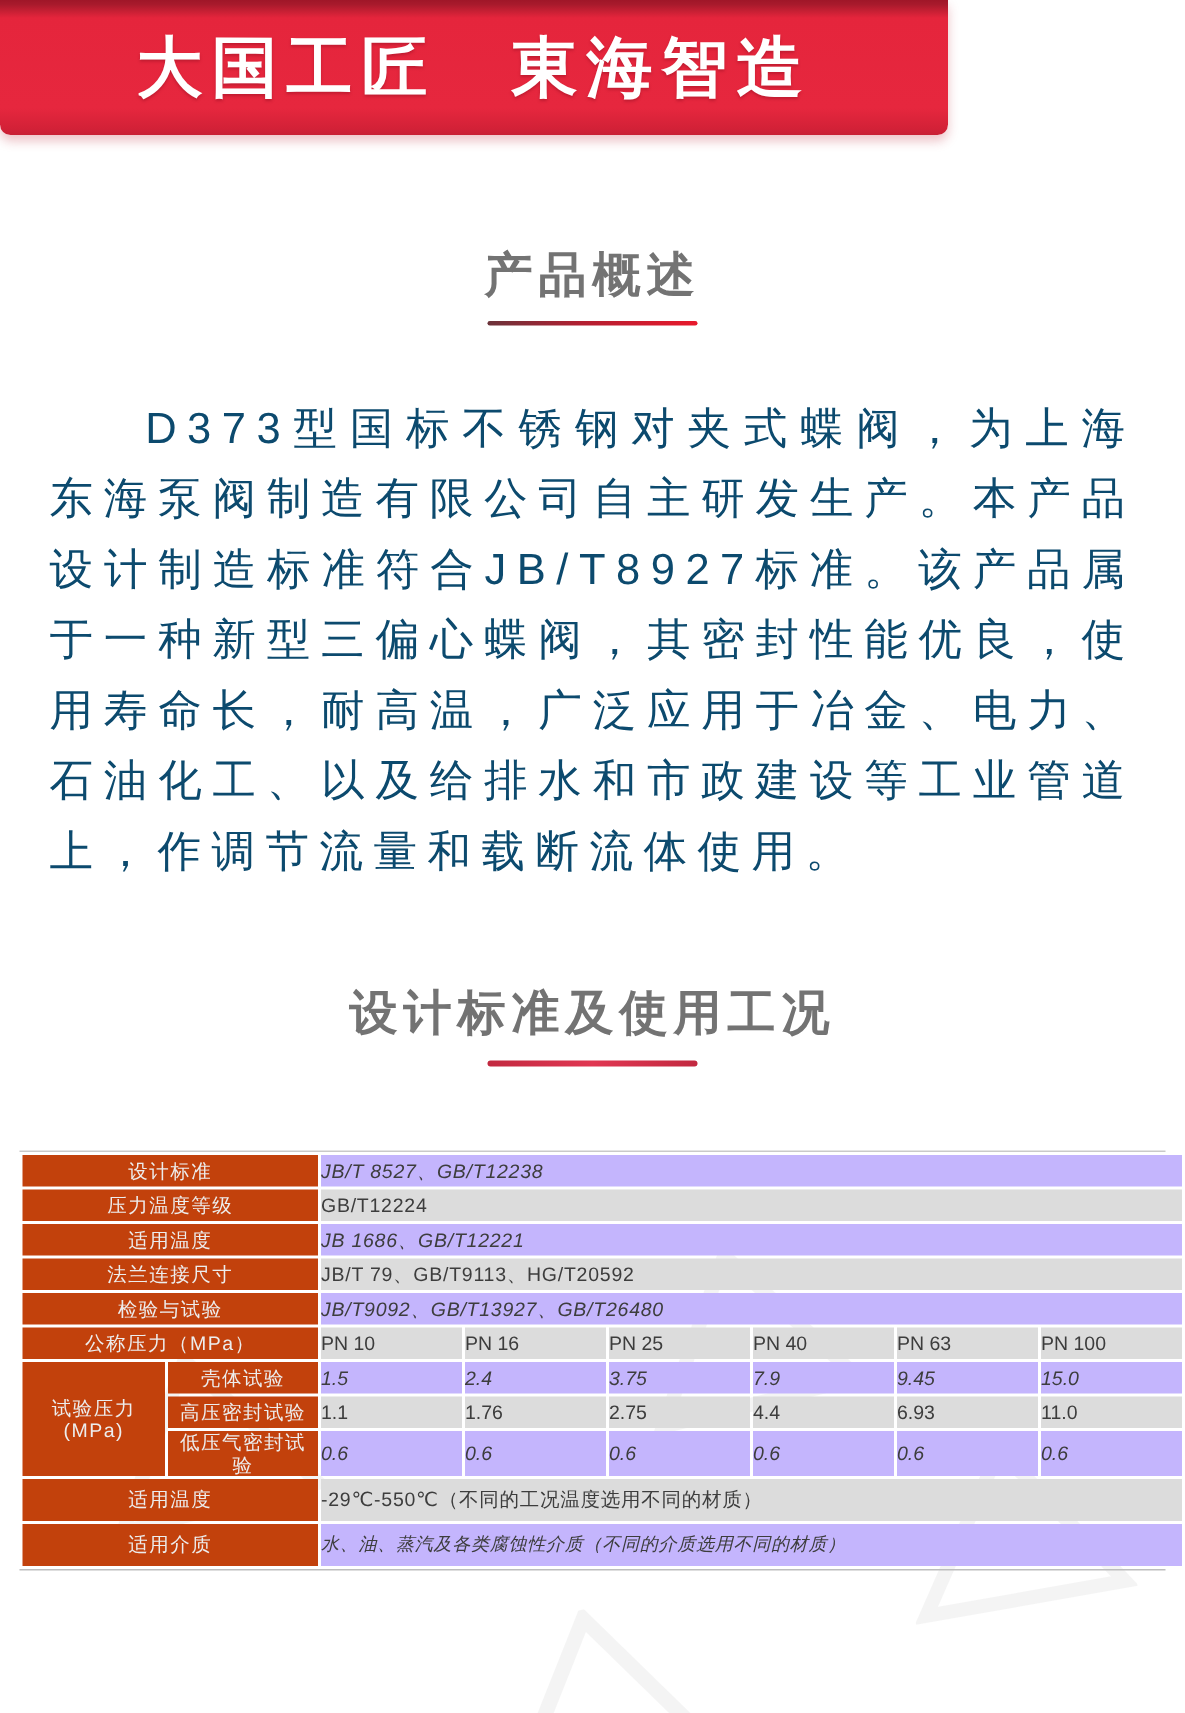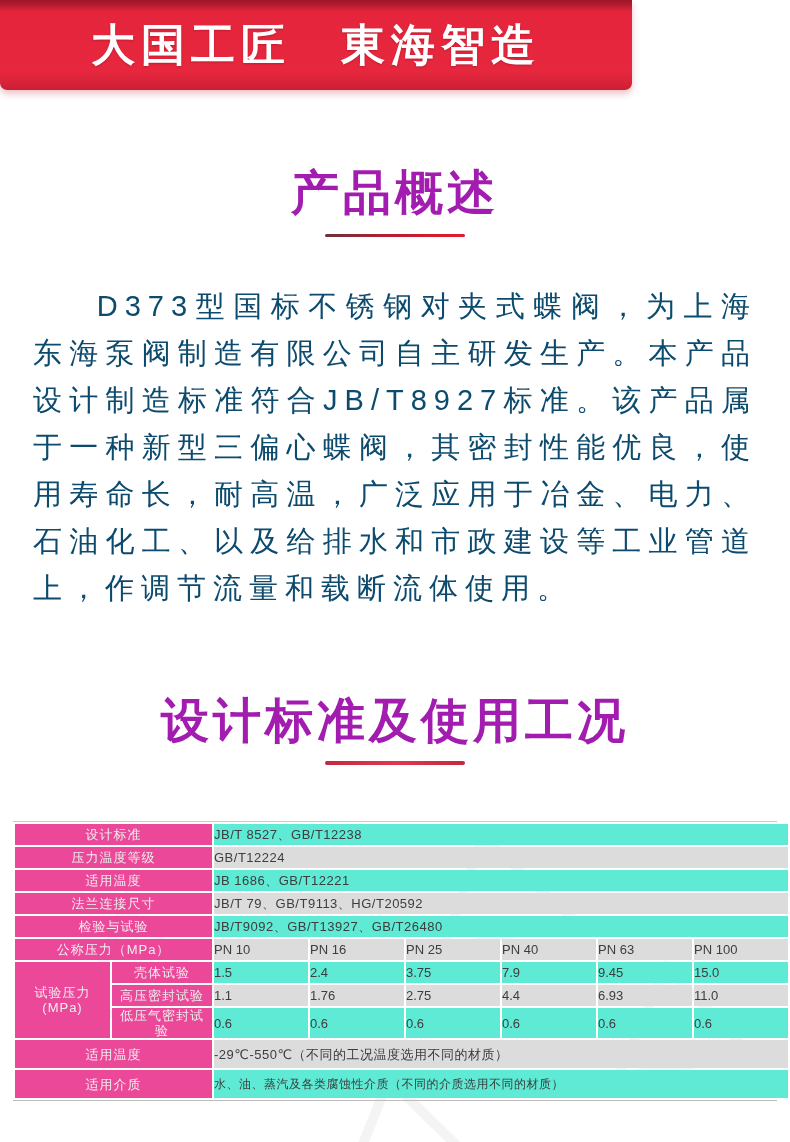--- a/index.html
+++ b/index.html
@@ -16,25 +16,25 @@
     box-shadow:0 4px 7px rgba(190,35,55,.28);
     display:flex;align-items:center;justify-content:center;
   }
   .banner-title{
     color:#ffffff;font-size:44px;font-weight:bold;letter-spacing:6px;
     text-shadow:0 1px 2px rgba(120,10,25,.35);
     white-space:pre;
   }
   
   .sec-heading{
-    text-align:center;font-weight:bold;color:#a21caf;
-    font-size:48px;letter-spacing:4px;line-height:1.2;
+    text-align:center;font-weight:bold;color:#737373;
+    font-size:32px;letter-spacing:4px;line-height:1.2;
   }
   .h1{margin-top:74px;}
-  .h2{margin-top:80px;}
+  .h2{margin-top:64px;}
   .underline{
     margin:12px auto 0 auto;border-radius:2px;
   }
   .u1{width:140px;height:3px;background:linear-gradient(90deg,#6b333a 0%,#b31f31 45%,#e8192c 100%);}
   .u2{width:140px;height:4px;background:linear-gradient(90deg,#c22940 0%,#e03752 50%,#c22940 100%);}
   
   .overview{
     margin:46px 33px 0 33px;width:724px;
     font-size:29px;line-height:47px;letter-spacing:7px;
     color:#0c4a6e;text-align:justify;text-indent:2.2em;
@@ -44,30 +44,30 @@
     margin:56px 12px 0 13px;width:764px;
     border-top:1px solid #c9c9c9;border-bottom:1px solid #bdbdbd;
     position:relative;z-index:2;
   }
   table.spec{
     width:100%;table-layout:fixed;
     border-collapse:separate;border-spacing:2px;
     font-size:13px;
   }
   table.spec th{
-    background:#ec4899;color:#ededed;font-weight:normal;
+    background:#c2410c;color:#ededed;font-weight:normal;
     text-align:center;letter-spacing:1px;
     height:21px;line-height:15px;padding:0 2px;
   }
   table.spec td{
     color:#3d3d3d;height:21px;line-height:15px;padding:0;
   }
   td.val-long{text-align:left;padding-left:26px;letter-spacing:0.5px;}
   td.val-num{text-align:left;}
-  tr.r-white td{background:#5eead4;}
+  tr.r-white td{background:#c4b5fd;font-style:italic;}
   tr.r-gray td{background:#dcdcdc;}
   tr.tall th,tr.tall td{height:28px;}
   td.val-small{font-size:12px;}
   
   .wm{position:absolute;opacity:0.07;z-index:1;pointer-events:none;}
 </style>
 </head>
 <body>
 
 <svg class="wm" style="left:320px;top:1072px;transform:rotate(-12deg);" width="160" height="120" viewBox="0 0 160 120">

